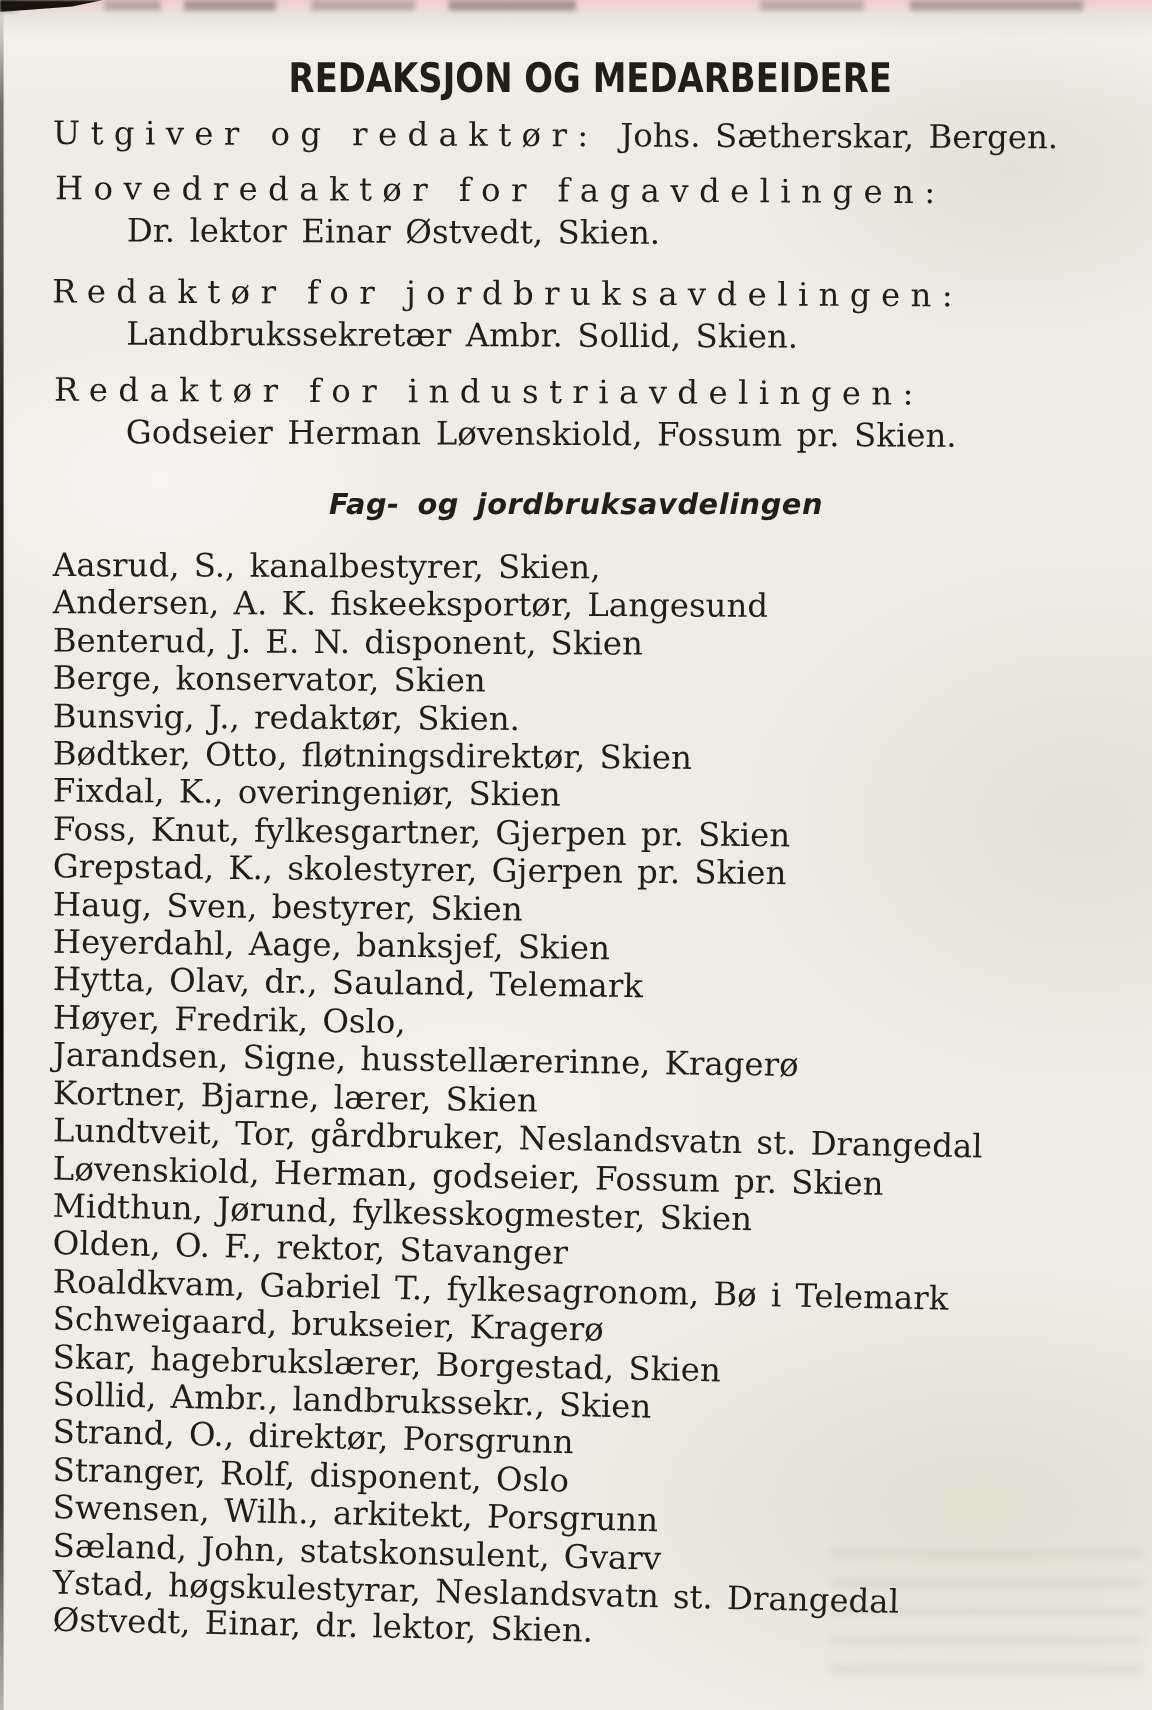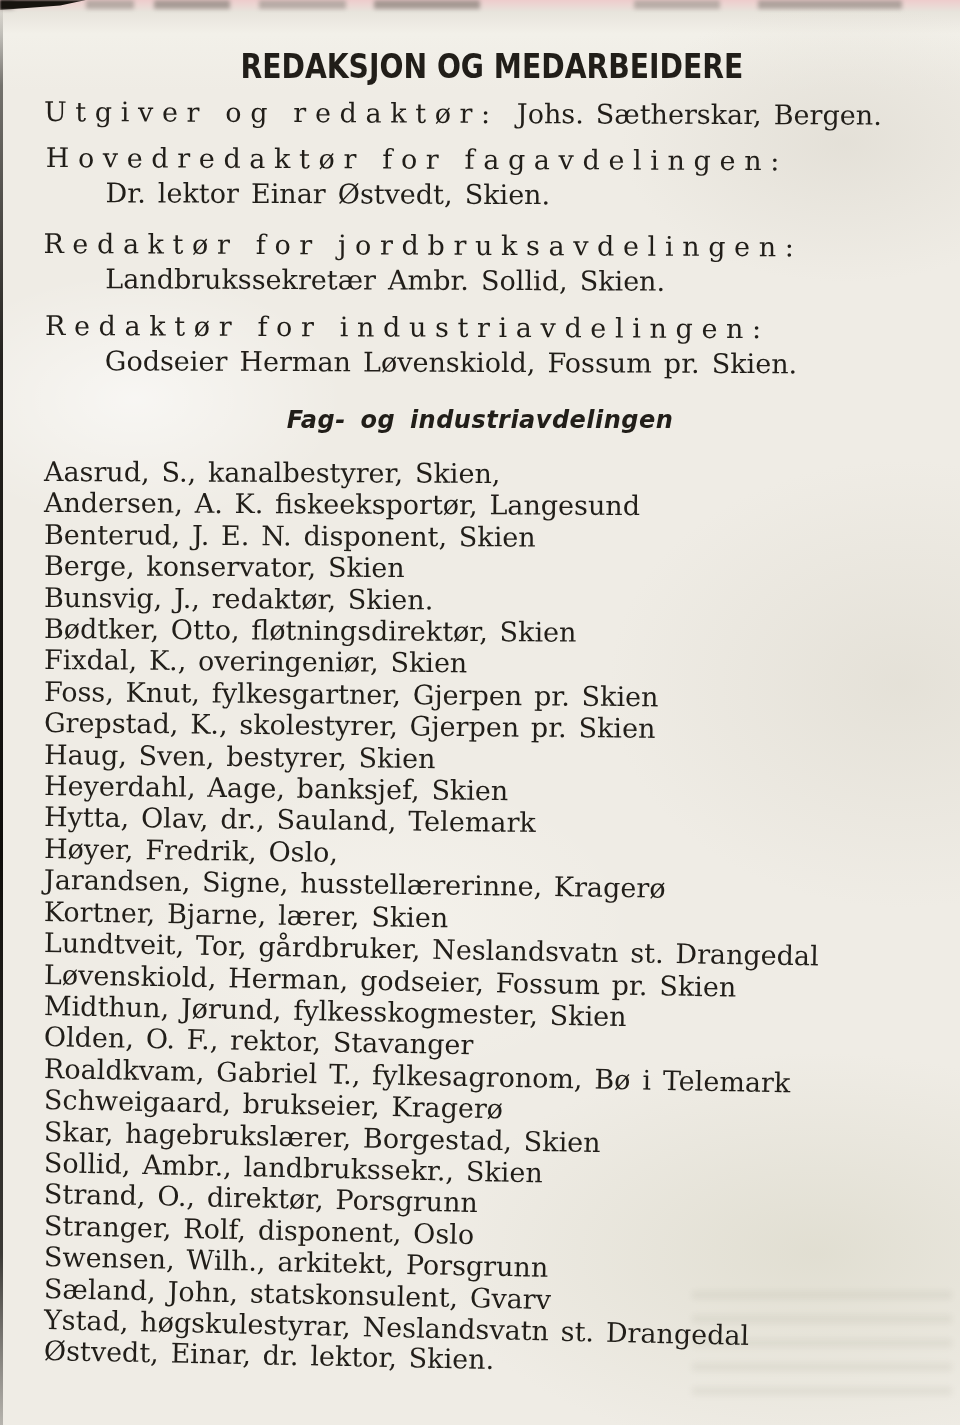--- a/index.html
+++ b/index.html
@@ -109,21 +109,21 @@
   <p class="m-line ml-2 m-label">Hovedredaktør for fagavdelingen:</p>
   <p class="m-line ml-3 m-value">Dr. lektor Einar Østvedt, Skien.</p>
 
   <p class="m-line ml-4 m-label">Redaktør for jordbruksavdelingen:</p>
   <p class="m-line ml-5 m-value">Landbrukssekretær Ambr. Sollid, Skien.</p>
 
   <p class="m-line ml-6 m-label">Redaktør for industriavdelingen:</p>
   <p class="m-line ml-7 m-value">Godseier Herman Løvenskiold, Fossum pr. Skien.</p>
 </div>
 
-<h2 class="layer subhead">Fag- og industriavdelingen</h2>
+<h2 class="layer subhead">Fag- og jordbruksavdelingen</h2>
 
 <div class="layer list">
   <p class="row" style="--t:0.25deg">Aasrud, S., kanalbestyrer, Skien,</p>
   <p class="row" style="--t:0.30deg">Andersen, A. K. fiskeeksportør, Langesund</p>
   <p class="row" style="--t:0.30deg">Benterud, J. E. N. disponent, Skien</p>
   <p class="row" style="--t:0.35deg">Berge, konservator, Skien</p>
   <p class="row" style="--t:0.35deg">Bunsvig, J., redaktør, Skien.</p>
   <p class="row" style="--t:0.40deg">Bødtker, Otto, fløtningsdirektør, Skien</p>
   <p class="row" style="--t:0.45deg">Fixdal, K., overingeniør, Skien</p>
   <p class="row" style="--t:0.50deg">Foss, Knut, fylkesgartner, Gjerpen pr. Skien</p>

